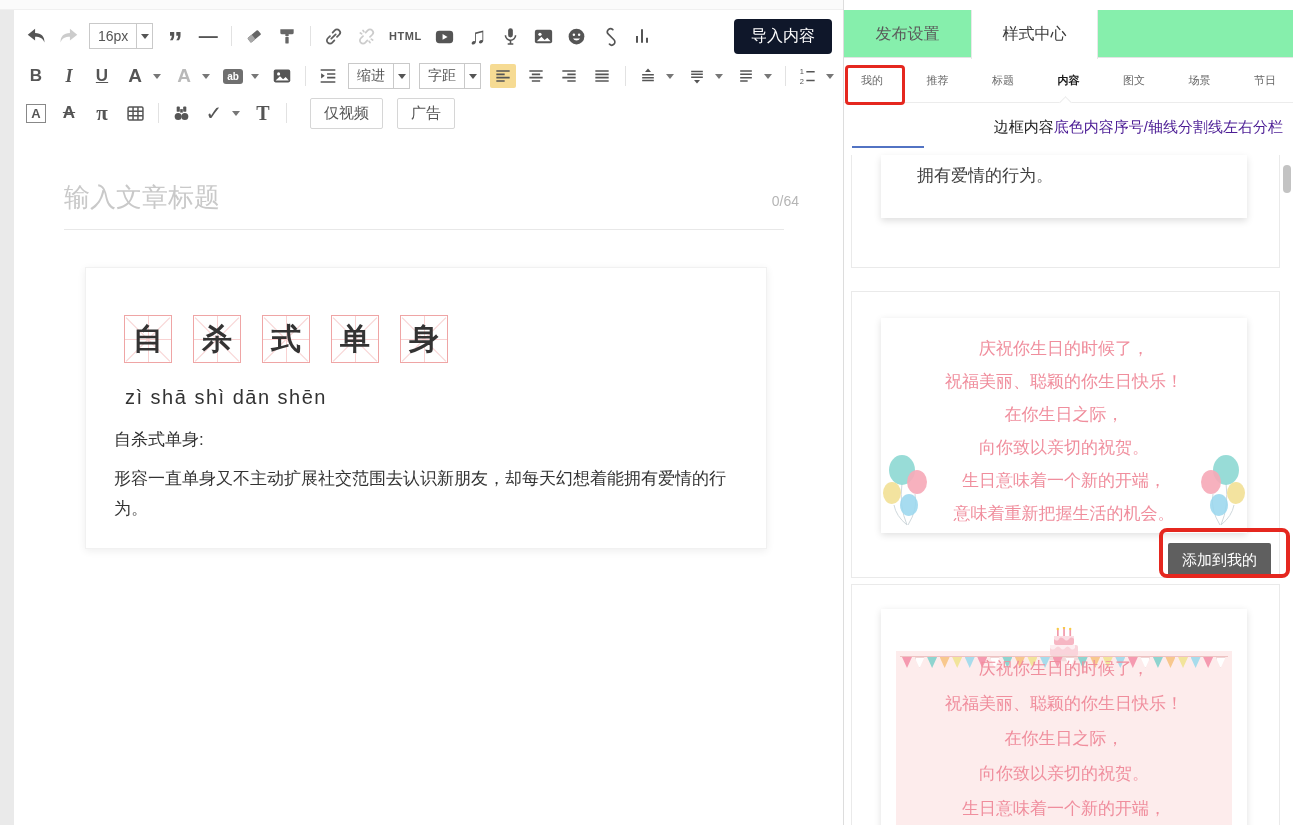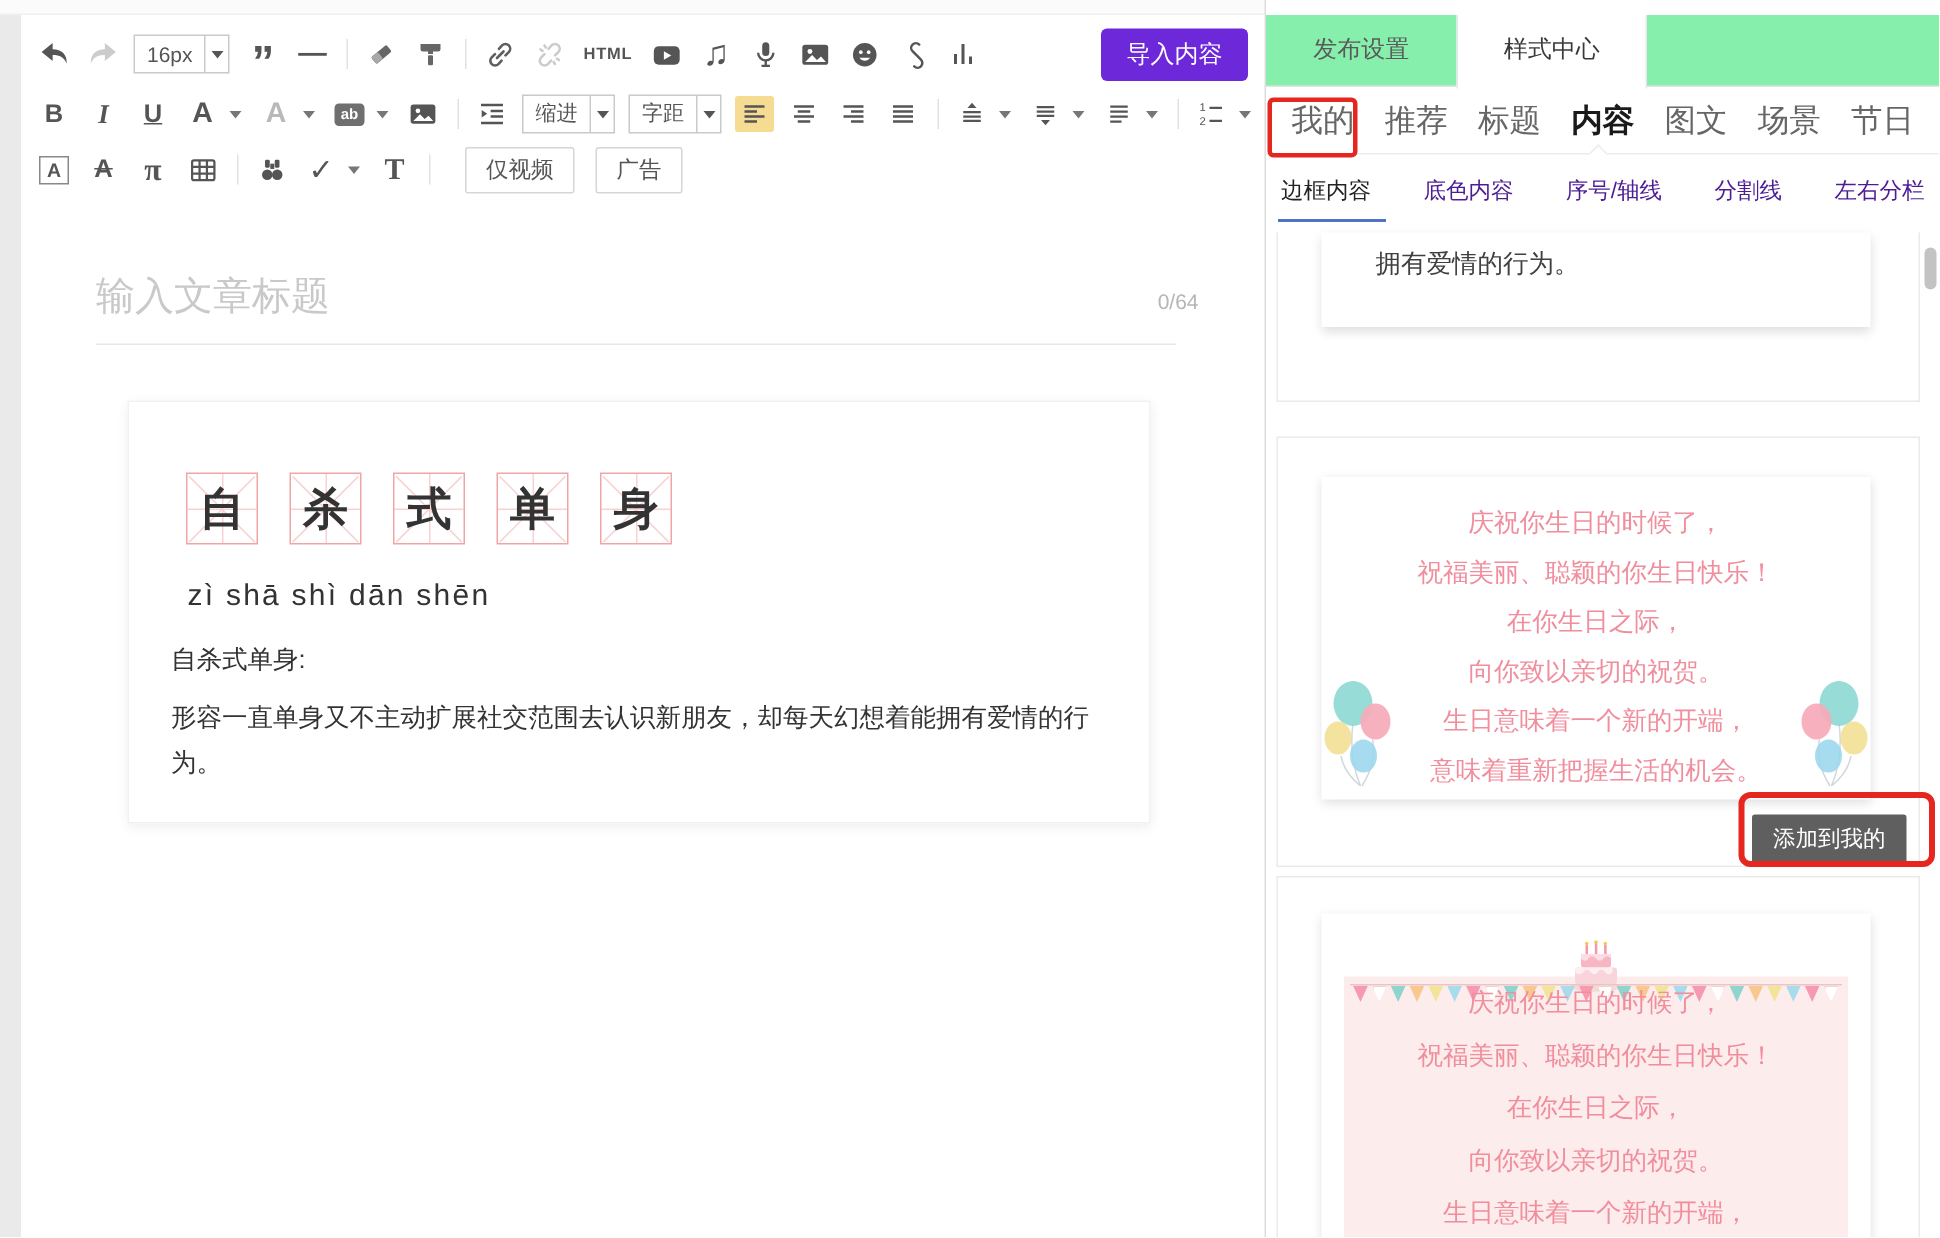--- a/index.html
+++ b/index.html
@@ -18,21 +18,21 @@
   .tb3 { height:38px; }
   .ti { width:26px; height:24px; display:flex; align-items:center; justify-content:center; margin-right:7px; color:#5e5e5e; cursor:pointer; flex:none; }
   .ti svg { display:block; }
   .glyph { font-size:19px; font-weight:bold; color:#555; }
   .vdiv { width:1px; height:20px; background:#e2e2e2; margin:0 9px 0 3px; flex:none; }
   .selbox { display:flex; align-items:center; border:1px solid #c9c9c9; height:26px; margin-right:9px; background:#fff; flex:none; }
   .selbox .val { padding:0 8px; font-size:14px; color:#555; }
   .selbox .caretcell { width:16px; height:100%; border-left:1px solid #c9c9c9; display:flex; align-items:center; justify-content:center; }
   .caret { width:0; height:0; border-left:4px solid transparent; border-right:4px solid transparent; border-top:5px solid #555; display:inline-block; }
   .caret.sm { border-top-color:#777; margin-left:3px; }
-  .btn-import { margin-left:auto; margin-right:11px; background:#6d28d9; color:#fff; font-size:16px; padding:7px 17px; border-radius:4px; border:none; cursor:pointer; }
+  .btn-import { margin-left:auto; margin-right:11px; background:#0f172a; color:#fff; font-size:16px; padding:7px 17px; border-radius:4px; border:none; cursor:pointer; }
   .letter { font-size:17px; font-weight:bold; color:#555; }
   .letter.i { font-style:italic; font-family:"Liberation Serif",serif; font-size:18px; }
   .letter.u { text-decoration:underline; }
   .letter.strike { text-decoration:line-through; }
   .letter.t { font-family:"Liberation Serif",serif; font-size:20px; }
   .abbadge { background:#6f6f6f; color:#fff; font-size:10px; font-weight:bold; border-radius:3px; padding:2px 4px; }
   .boxa { border:1px solid #888; font-size:13px; font-weight:bold; color:#555; padding:1px 4px; }
   .ti.active-align { background:#f6db93; border-radius:2px; }
   .combo { display:flex; align-items:center; margin-right:10px; cursor:pointer; flex:none; }
   .combo .ti { margin-right:2px; }
@@ -57,24 +57,24 @@
   .pinyin { margin:23px 0 0 1px; font-size:20px; color:#333; letter-spacing:1.5px; }
   .term { margin:19px 0 0 -10px; font-size:17px; color:#333; }
   .definition { margin:13px 0 16px -10px; font-size:17px; color:#333; line-height:30px; }
 
   
   .panel { position:absolute; left:843px; top:0; width:450px; height:825px; background:#fff; border-left:1px solid #ddd; }
   .p-header { margin-top:10px; height:48px; background:#86efac; border-bottom:1px solid #e3e3e3; display:flex; }
   .p-tab { width:127px; text-align:center; line-height:48px; font-size:16px; color:#5a5a5a; cursor:pointer; }
   .p-tab.active { background:#fff; color:#3a3a3a; border-right:1px solid #e8e8e8; border-left:1px solid #e8e8e8; height:49px; }
   .cat-row { position:relative; height:45px; display:flex; align-items:center; justify-content:space-between; padding:0 17px; border-bottom:1px solid #ececec; }
-  .cat { font-size:21px; color:#666; cursor:pointer; }
+  .cat { font-size:11px; color:#666; cursor:pointer; }
   .cat.active { color:#1a1a1a; font-weight:bold; }
   .cat-notch { position:absolute; left:217px; bottom:-5px; width:9px; height:9px; background:#fff; border-left:1px solid #ececec; border-top:1px solid #ececec; transform:rotate(45deg); }
-  .sub-row { position:relative; height:48px; display:flex; align-items:center; justify-content:space-between; padding:0 10px; }
+  .sub-row { position:relative; height:48px; display:flex; align-items:center; justify-content:flex-end; padding:0 10px; }
   .sub { font-size:15px; color:#4c1d95; cursor:pointer; }
   .sub.active { color:#222; }
   .sub-underline { position:absolute; left:8px; bottom:3px; width:72px; height:2px; background:#5273c3; }
 
   .style-item { position:absolute; left:7px; width:429px; border:1px solid #eaeaea; background:#fff; cursor:pointer; }
   .item1 { top:155px; height:113px; border-top:none; }
   .card { position:absolute; left:29px; width:366px; background:#fff; box-shadow:0 2px 7px rgba(0,0,0,.13); }
   .card1 { top:0; height:63px; box-shadow:0 3px 7px rgba(0,0,0,.13); }
   .card1 .txt { padding:7px 0 0 36px; font-size:17px; color:#404040; line-height:28px; }
   .item2 { top:291px; height:287px; }

